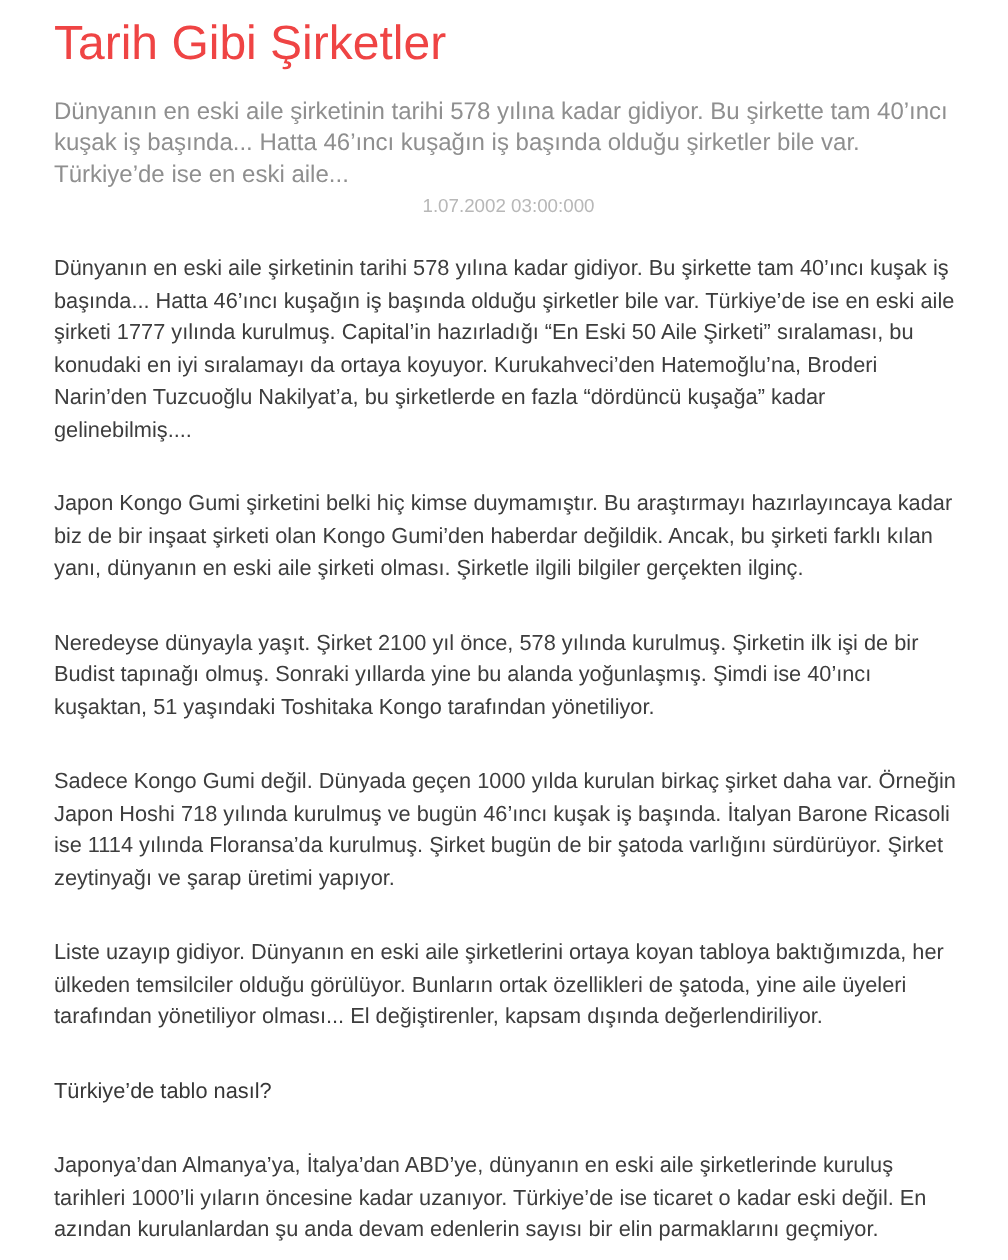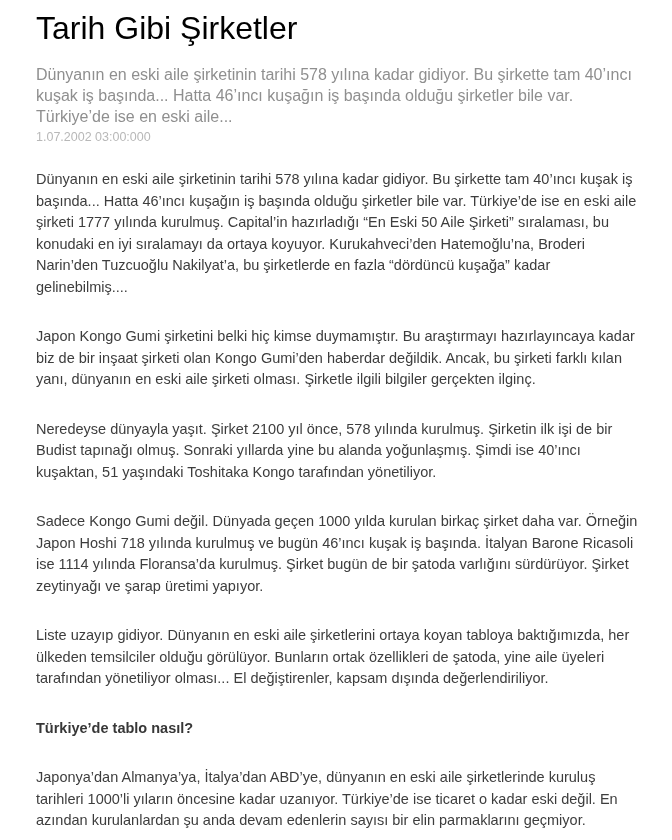--- a/index.html
+++ b/index.html
@@ -16,47 +16,48 @@
   }
   .page {
     padding: 8px 30px 0 36px;
     width: 606px;
   }
   .article-title {
     margin: 0 0 16px 0;
     font-size: 32px;
     line-height: 40px;
     font-weight: 400;
-    color: #000000;
+    color: #ef4444;
     letter-spacing: 0;
   }
   .article-summary {
     margin: 0 0 3px 0;
     font-size: 16px;
     line-height: 21px;
     font-weight: 400;
     color: #8f8f8f;
   }
   .article-date {
     margin: 0 0 25px 0;
     font-size: 12.5px;
     line-height: 14px;
     color: #b8b8b8;
+    text-align: center;
   }
   .article-body p {
     margin: 0 0 28px 0;
     font-size: 14.5px;
     line-height: 21.5px;
     color: #3d3d3d;
   }
   .article-body p.no-gap {
     margin-bottom: 16px;
   }
   .article-body p.subheading {
-    font-weight: 700;
+    font-weight: 400;
     color: #373737;
   }
 </style>
 </head>
 <body>
 
 <div class="page">
 
   <h1 class="article-title">Tarih Gibi Şirketler</h1>
 

